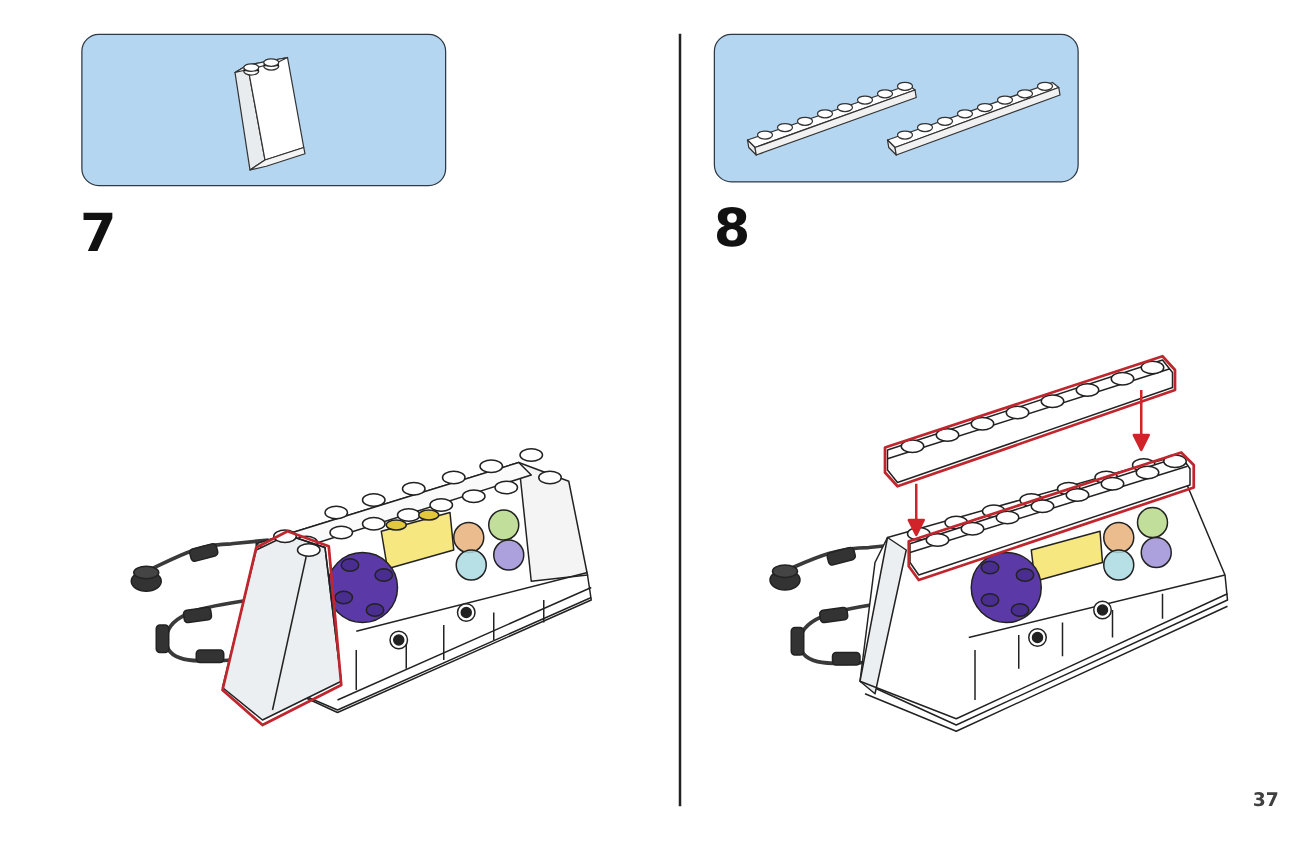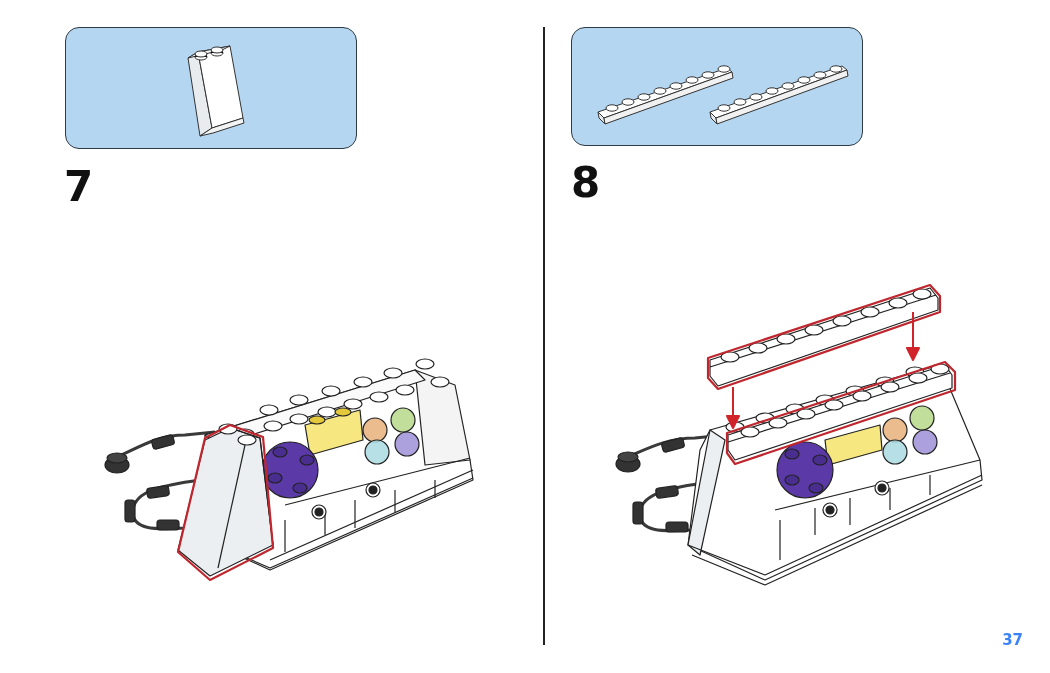--- a/index.html
+++ b/index.html
@@ -5,21 +5,21 @@
   html, body { margin: 0; padding: 0; background: #ffffff; }
   body { width: 1050px; height: 673px; position: relative; overflow: hidden; font-family: "DejaVu Sans", sans-serif; }
   .parts-box { position: absolute; background: #b4d6f0; border: 1.5px solid #2f3a44; border-radius: 14px; }
   #pb7 { left: 65px; top: 27px; width: 290px; height: 120px; }
   #pb8 { left: 571px; top: 27px; width: 290px; height: 117px; }
   .parts-box svg { position: absolute; left: 0; top: 0; }
   .step-num { position: absolute; font-family: "DejaVu Sans", sans-serif; font-weight: bold; font-size: 42px; color: #111; line-height: 1; }
   #step7 { left: 64px; top: 166px; }
   #step8 { left: 571px; top: 162px; }
   .divider { position: absolute; left: 543px; top: 27px; width: 2px; height: 618px; background: #222; }
-  .page-num { position: absolute; right: 27px; top: 631px; font-weight: bold; font-size: 15px; color: #3b82f6; }
+  .page-num { position: absolute; right: 27px; top: 631px; font-weight: bold; font-size: 15px; color: #404040; }
   .model { position: absolute; }
   #model7 { left: 95px; top: 340px; }
   #model8 { left: 600px; top: 270px; }
 </style>
 </head>
 <body>
 
 <div class="parts-box" id="pb7">
   <svg width="290" height="120">
     <g stroke="#333" stroke-width="1" stroke-linejoin="round">

